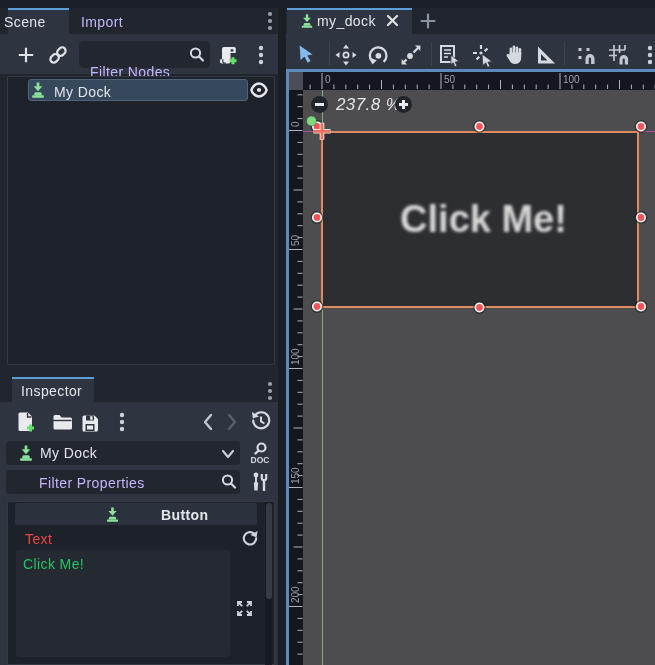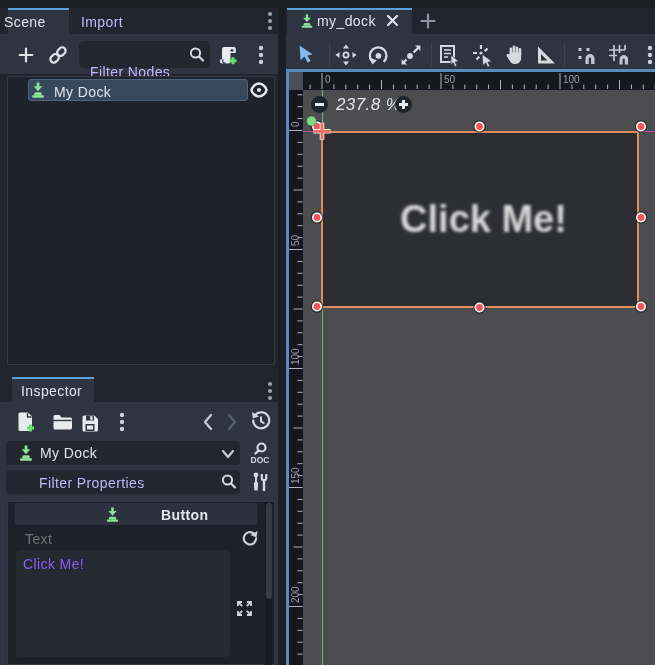--- a/index.html
+++ b/index.html
@@ -177,28 +177,28 @@
   <svg class="ic" width="17" height="17" viewBox="0 0 24 24" style="left:104px;top:506px;">
     <g fill="#8ce29a">
         <rect x="10.2" y="2" width="3.6" height="5.6"></rect>
     <path d="M6.2 7 h11.6 L12 13.6 z"></path>
     <path d="M7 17 q0-2 2-2 h6 q2 0 2 2 v2.2 h-10 z"></path>
     <rect x="4.2" y="19" width="15.6" height="3.2" rx="0.6"></rect>
       </g>
   </svg>
   <div class="txt" style="left:125px;top:507px;font-weight:bold;margin-left:36px;">Button</div>
 
-  <div class="txt" style="left:25px;top:531px;color:#737373;">Text</div>
+  <div class="txt" style="left:25px;top:531px;color:#ef4444;">Text</div>
   <svg class="ic" width="18" height="18" viewBox="0 0 18 18" style="left:241px;top:530px;">
     <path d="M12.8 3.4 A6.2 6.2 0 1 0 15.2 8.2" fill="none" stroke="#cfd3da" stroke-width="2.1" stroke-linecap="round"></path>
     <path d="M16.6 1 L15.5 7.4 L9.4 5 Z" fill="#cfd3da"></path>
   </svg>
 
   <div class="abs" style="left:16px;top:550px;width:214px;height:107px;background:#242932;border-radius:4px;"></div>
-  <div class="txt" style="left:23px;top:556px;color:#8b5cf6;">Click Me!</div>
+  <div class="txt" style="left:23px;top:556px;color:#22c55e;">Click Me!</div>
 
   <svg class="ic" width="17" height="17" viewBox="0 0 17 17" style="left:236px;top:600px;">
     <path d="M2 6 V2 h4 M11 2 h4 v4 M15 11 v4 h-4 M6 15 H2 v-4" fill="none" stroke="#cfd3da" stroke-width="1.8"></path>
     <path d="M2 2 l4.2 4.2 M15 2 l-4.2 4.2 M15 15 l-4.2-4.2 M2 15 l4.2-4.2" stroke="#cfd3da" stroke-width="1.8"></path>
   </svg>
 
   <div class="abs" style="left:278px;top:0;width:377px;height:8px;background:#1b1f26;"></div>
 
   <div class="abs" style="left:278px;top:8px;width:8px;height:657px;background:#1a1e25;"></div>
 

